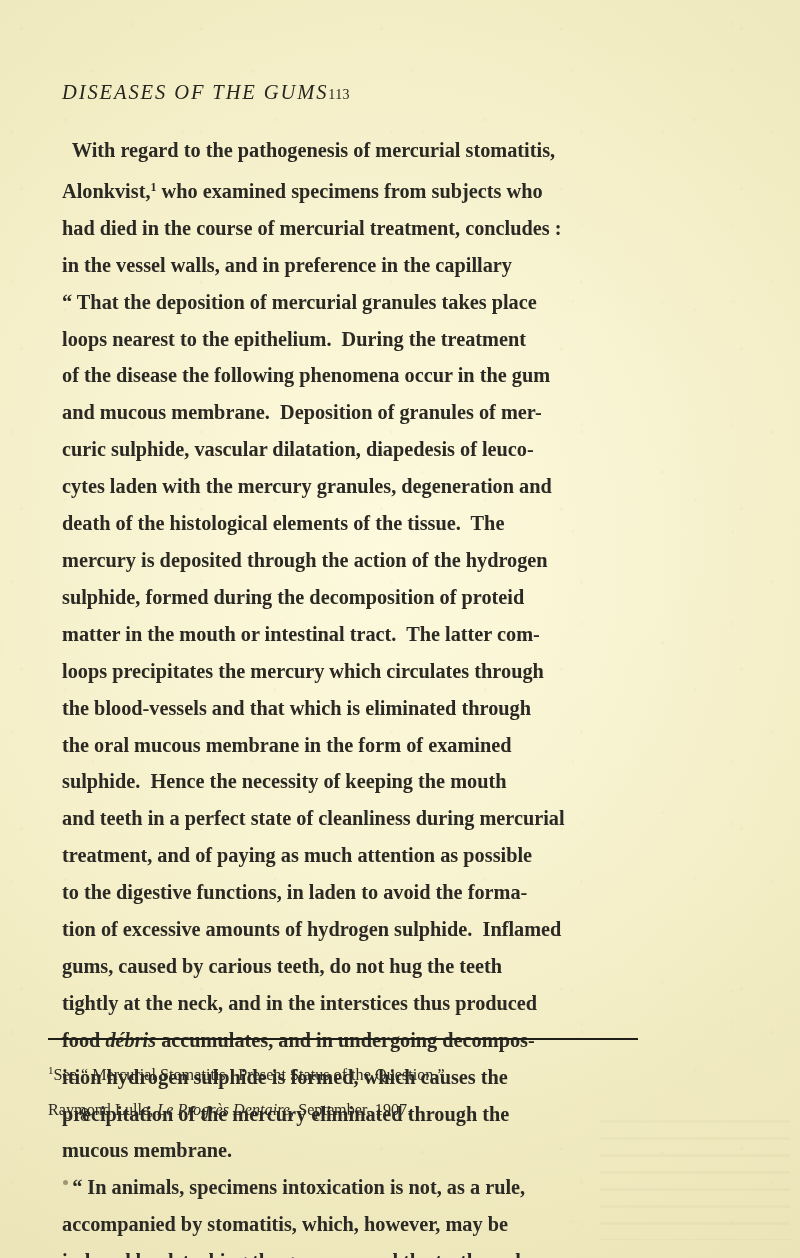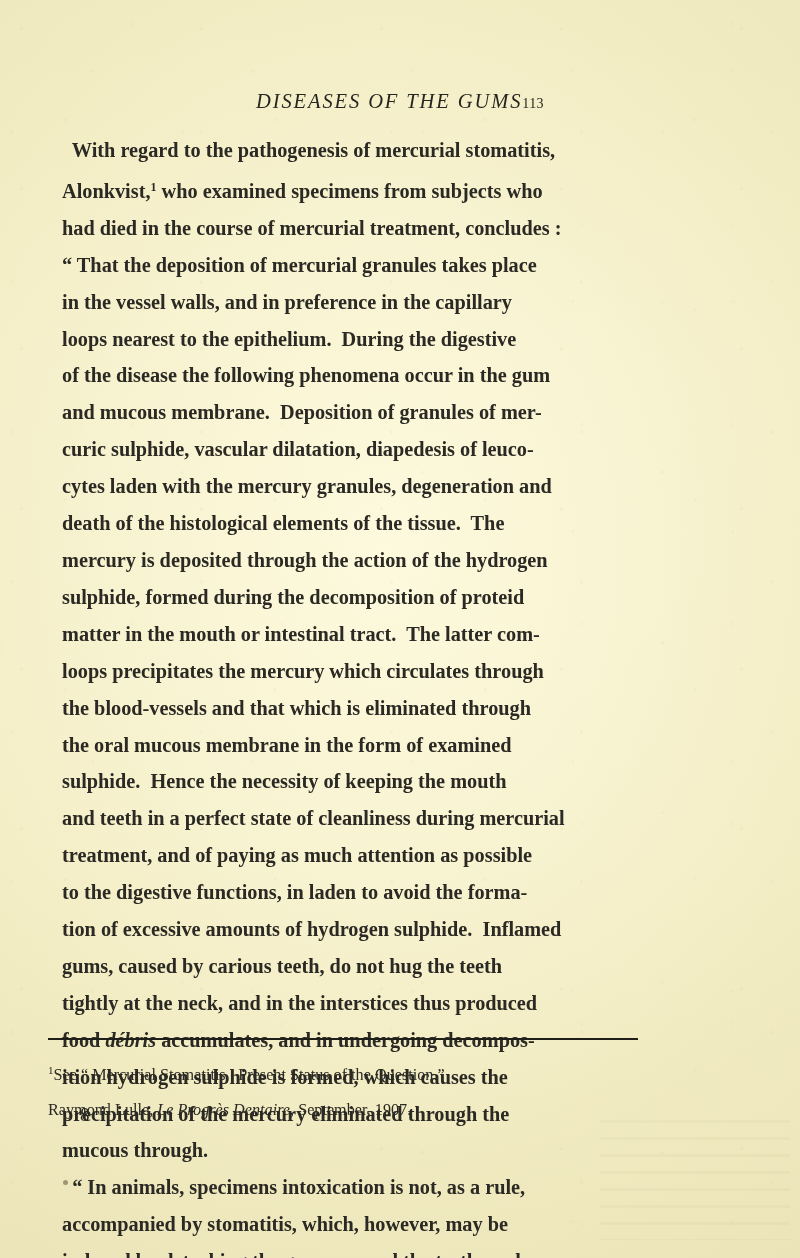--- a/index.html
+++ b/index.html
@@ -57,25 +57,25 @@
       repeating-linear-gradient(180deg,
         rgba(90,80,50,0.55) 0 3px,
         transparent 3px 17px);
     filter: blur(0.6px);
   }
 
   
   #runhead {
     position: absolute;
     left: 62px;
-    top: 90px;
+    top: 81px;
     width: 676px;
     display: flex;
     align-items: baseline;
-    justify-content: center;
+    justify-content: flex-start;
   }
   #runhead .title {
     font-style: italic;
     font-size: 20.5px;
     letter-spacing: 1.9px;
     color: #262520;
   }
   #runhead .folio {
     font-size: 14px;
     letter-spacing: 0.4px;
@@ -163,23 +163,23 @@
 
   <div id="runhead">
     <span class="title">DISEASES OF THE GUMS</span>
     <span class="folio">113</span>
   </div>
 
   <div id="body">
     <span class="ln"><span>  With regard to the pathogenesis of mercurial stomatitis,</span></span>
     <span class="ln"><span>Alonkvist,</span><span class="sup">1</span><span> who examined specimens from subjects who</span></span>
     <span class="ln"><span>had died in the course of mercurial treatment, concludes :</span></span>
+    <span class="ln"><span>in the vessel walls, and in preference in the capillary</span></span>
     <span class="ln"><span>“ That the deposition of mercurial granules takes place</span></span>
-    <span class="ln"><span>in the vessel walls, and in preference in the capillary</span></span>
-    <span class="ln"><span>loops nearest to the epithelium.  During the digestive</span></span>
+    <span class="ln"><span>loops nearest to the epithelium.  During the treatment</span></span>
     <span class="ln"><span>of the disease the following phenomena occur in the gum</span></span>
     <span class="ln"><span>and mucous membrane.  Deposition of granules of mer-</span></span>
     <span class="ln"><span>curic sulphide, vascular dilatation, diapedesis of leuco-</span></span>
     <span class="ln"><span>cytes laden with the mercury granules, degeneration and</span></span>
     <span class="ln"><span>death of the histological elements of the tissue.  The</span></span>
     <span class="ln"><span>mercury is deposited through the action of the hydrogen</span></span>
     <span class="ln"><span>sulphide, formed during the decomposition of proteid</span></span>
     <span class="ln"><span>matter in the mouth or intestinal tract.  The latter com-</span></span>
     <span class="ln"><span>loops precipitates the mercury which circulates through</span></span>
     <span class="ln"><span>the blood-vessels and that which is eliminated through</span></span>
@@ -187,21 +187,21 @@
     <span class="ln"><span>sulphide.  Hence the necessity of keeping the mouth</span></span>
     <span class="ln"><span>and teeth in a perfect state of cleanliness during mercurial</span></span>
     <span class="ln"><span>treatment, and of paying as much attention as possible</span></span>
     <span class="ln"><span>to the digestive functions, in laden to avoid the forma-</span></span>
     <span class="ln"><span>tion of excessive amounts of hydrogen sulphide.  Inflamed</span></span>
     <span class="ln"><span>gums, caused by carious teeth, do not hug the teeth</span></span>
     <span class="ln"><span>tightly at the neck, and in the interstices thus produced</span></span>
     <span class="ln"><span>food </span><i>débris</i><span> accumulates, and in undergoing decompos-</span></span>
     <span class="ln"><span>ition hydrogen sulphide is formed, which causes the</span></span>
     <span class="ln"><span>precipitation of the mercury eliminated through the</span></span>
-    <span class="ln"><span>mucous through.</span></span>
+    <span class="ln"><span>mucous membrane.</span></span>
     <span class="ln"><span>  “ In animals, specimens intoxication is not, as a rule,</span></span>
     <span class="ln"><span>accompanied by stomatitis, which, however, may be</span></span>
     <span class="ln"><span>induced by detaching the gums around the teeth, and</span></span>
   </div>
 
   <div id="fnrule"></div>
 
   <div id="footnote">
     <span class="fln"><span class="fsup">1</span><span>See “ Mercurial Stomatitis : Present Status of the Question.”</span></span>
     <span class="fln"><span>Raymond Lulle, </span><i>Le Progrès Dentaire</i><span>, September, 1907.</span></span>

